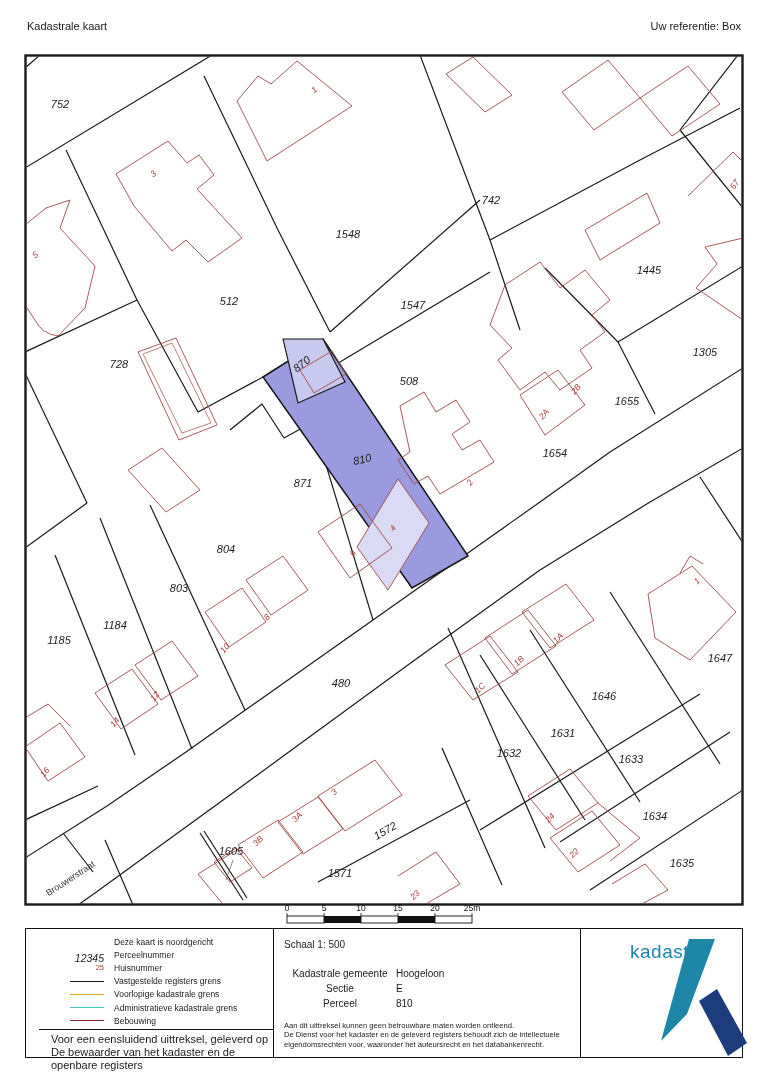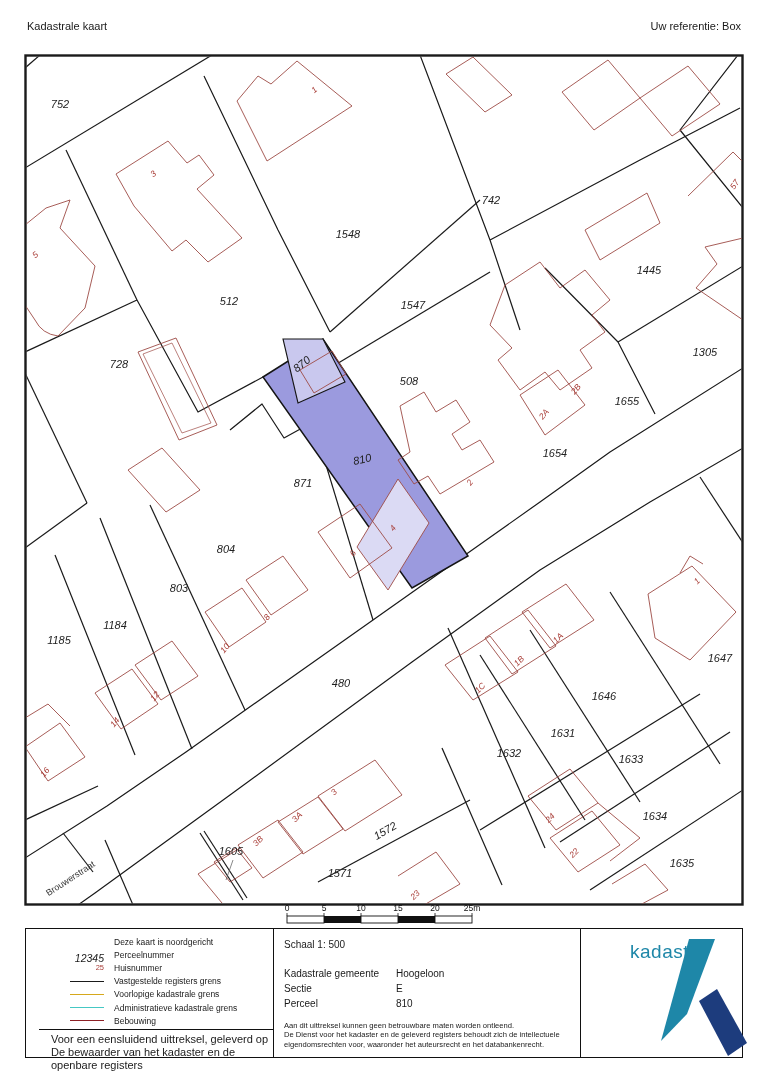--- a/index.html
+++ b/index.html
@@ -21,21 +21,21 @@
   .lrow{display:flex;align-items:center;height:13.2px;}
   .lsym{width:75px;display:flex;justify-content:flex-end;align-items:center;padding-right:10px;box-sizing:border-box;}
   .samp-parcel{font-style:italic;font-size:10.5px;margin-top:7px;}
   .samp-house{color:#a83c36;font-size:7.5px;}
   .sw{width:34px;height:0;border-top-style:solid;border-top-width:1.6px;}
   .leg-bottom{border-top:1.2px solid #111;padding:3px 0 0 12px;font-size:11px;line-height:1.2;height:24px;}
   .mid{width:307px;border-right:1.2px solid #111;box-sizing:border-box;padding:10px 0 0 10px;position:relative;}
   .scale-line{font-size:10px;}
   .drow{display:flex;font-size:10px;margin-top:4px;}
   .drow .dl{width:112px;}
-  .details{margin-top:18px;}
+  .details{margin-top:18px;text-align:center;}
   .disc{position:absolute;left:10px;bottom:8px;font-size:7.6px;line-height:1.25;}
   .logo{flex:1;position:relative;}
   .logo-text{position:absolute;left:18px;top:12px;font-size:19px;color:#1e87a8;letter-spacing:0.5px;margin-left:31px;}
 </style>
 </head>
 <body>
 
 <div class="page">
 
   <div class="hdr">

